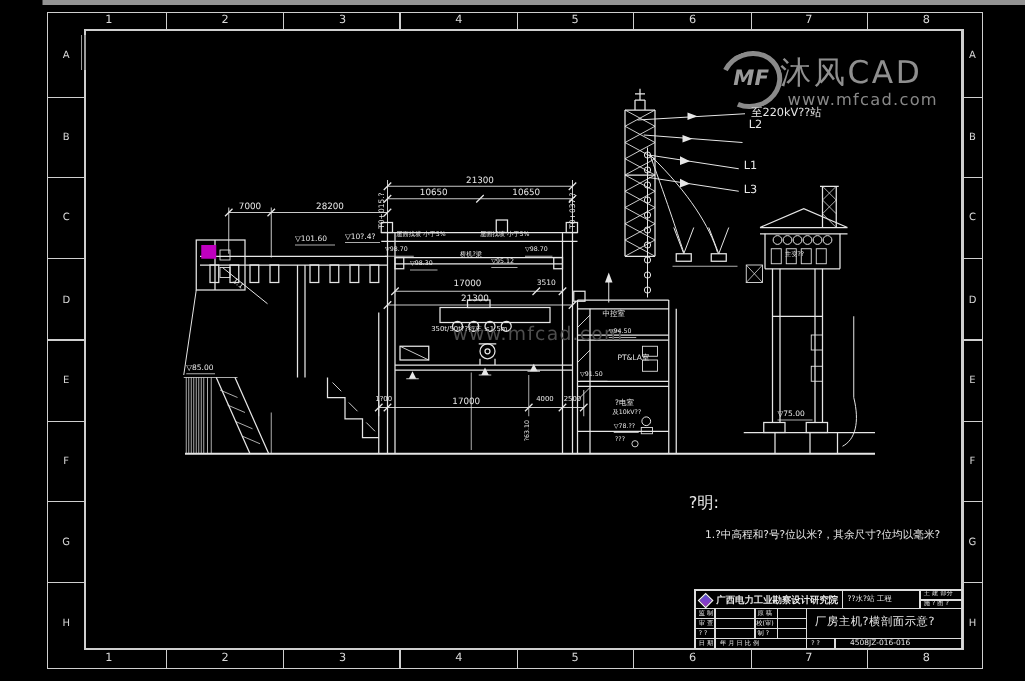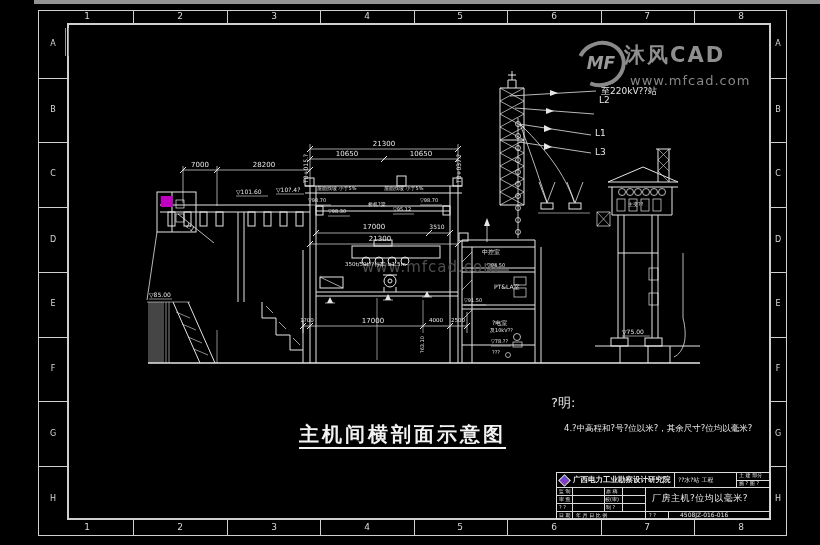--- a/index.html
+++ b/index.html
@@ -5,21 +5,21 @@
   html,body{margin:0;padding:0;background:#000;}
   .stage{position:relative;width:820px;height:545px;background:#000;overflow:hidden;
          font-family:"DejaVu Sans",sans-serif;}
   .stage svg{position:absolute;left:0;top:0;}
   .lbl{position:absolute;color:#e8e8e8;white-space:nowrap;line-height:1;}
   .ctr{text-align:center;}
   .rot{transform:rotate(-90deg);transform-origin:left top;}
   .grid-num{position:absolute;width:20px;text-align:center;color:#d8d8d8;font-size:9px;line-height:1;}
   .grid-let{position:absolute;width:12px;text-align:center;color:#d8d8d8;font-size:8px;line-height:1;}
   .wm{color:#8f8f8f;}
-  .wm-brand{font-size:21px;font-weight:bold;letter-spacing:2px;}
+  .wm-brand{font-size:25px;font-weight:normal;letter-spacing:2px;}
   .wm-url{font-size:13px;letter-spacing:1px;color:#878787;}
   .wm-logo{position:absolute;left:576px;top:41px;width:42px;height:38px;border:4px solid #8a8a8a;
            border-radius:50%;border-left-color:transparent;transform:rotate(-20deg);}
   .wm-logo span{position:absolute;left:7px;top:8px;font-size:17px;font-weight:bold;font-style:italic;
                 color:#9a9a9a;transform:rotate(20deg);}
   .wm-center{color:#4e4e4e;font-size:15px;letter-spacing:1px;}
   .main-title{font-size:20px;font-weight:bold;letter-spacing:3px;color:#f2f2f2;
               border-bottom:2px solid #f2f2f2;padding-bottom:3px;}
   .tb-txt{position:absolute;color:#e8e8e8;white-space:nowrap;line-height:1;}
   .tb-logo{position:absolute;left:560px;top:476px;width:7px;height:7px;
@@ -285,34 +285,33 @@
   <span class="lbl" style="left:368px;top:202px;font-size:5px;">桥机?梁</span>
   <span class="lbl" style="left:345px;top:262px;font-size:5.5px;">350t/50t??行车 ≤1.5m</span>
   <span class="lbl" style="left:482px;top:249px;font-size:6px;">中控室</span>
   <span class="lbl" style="left:494px;top:284px;font-size:6px;">PT&amp;LA室</span>
   <span class="lbl" style="left:492px;top:320px;font-size:6px;">?电室</span>
   <span class="lbl" style="left:490px;top:328px;font-size:5px;">及10kV??</span>
   <span class="lbl" style="left:492px;top:350px;font-size:5px;">???</span>
   <span class="lbl" style="left:628px;top:202px;font-size:5px;">主变??</span>
 
   <span class="lbl" style="left:551px;top:396px;font-size:13px;">?明:</span>
-  <span class="lbl" style="left:564px;top:424px;font-size:8.5px;">4.?中高程和?号?位以米?，其余尺寸?位均以毫米?</span>
-
-  <span class="lbl main-title" style="left:299px;top:424px;">主机间横剖面示意图</span>
+  <span class="lbl" style="left:564px;top:424px;font-size:8.5px;">1.?中高程和?号?位以米?，其余尺寸?位均以毫米?</span>
+
 
   <div class="tb-logo"></div>
   <span class="tb-txt" style="left:573px;top:476px;font-size:7.5px;font-weight:bold;">广西电力工业勘察设计研究院</span>
   <span class="tb-txt" style="left:678px;top:477px;font-size:6px;">??水?站  工程</span>
   <span class="tb-txt" style="left:739px;top:473px;font-size:5px;">土 建 部分</span>
   <span class="tb-txt" style="left:739px;top:481px;font-size:5px;">施 ? 图 ?</span>
   <span class="tb-txt" style="left:559px;top:489px;font-size:5px;">监 制</span>
   <span class="tb-txt" style="left:606px;top:489px;font-size:5px;">原 稿</span>
   <span class="tb-txt" style="left:559px;top:497px;font-size:5px;">审 查</span>
   <span class="tb-txt" style="left:605px;top:497px;font-size:5px;">校(审)</span>
   <span class="tb-txt" style="left:559px;top:505px;font-size:5px;">? ?</span>
   <span class="tb-txt" style="left:606px;top:505px;font-size:5px;">制 ?</span>
   <span class="tb-txt" style="left:559px;top:513px;font-size:5px;">日 期</span>
   <span class="tb-txt" style="left:576px;top:513px;font-size:5px;">年 月 日  比 例</span>
   <span class="tb-txt" style="left:649px;top:513px;font-size:5px;">? ?</span>
   <span class="tb-txt" style="left:680px;top:512px;font-size:6px;">4508JZ-016-016</span>
-  <span class="tb-txt" style="left:652px;top:494px;font-size:9px;letter-spacing:0.5px;">厂房主机?位均以毫米?</span>
+  <span class="tb-txt" style="left:652px;top:494px;font-size:9px;letter-spacing:0.5px;">厂房主机?横剖面示意?</span>
 
 </div>
 
 </body></html>

